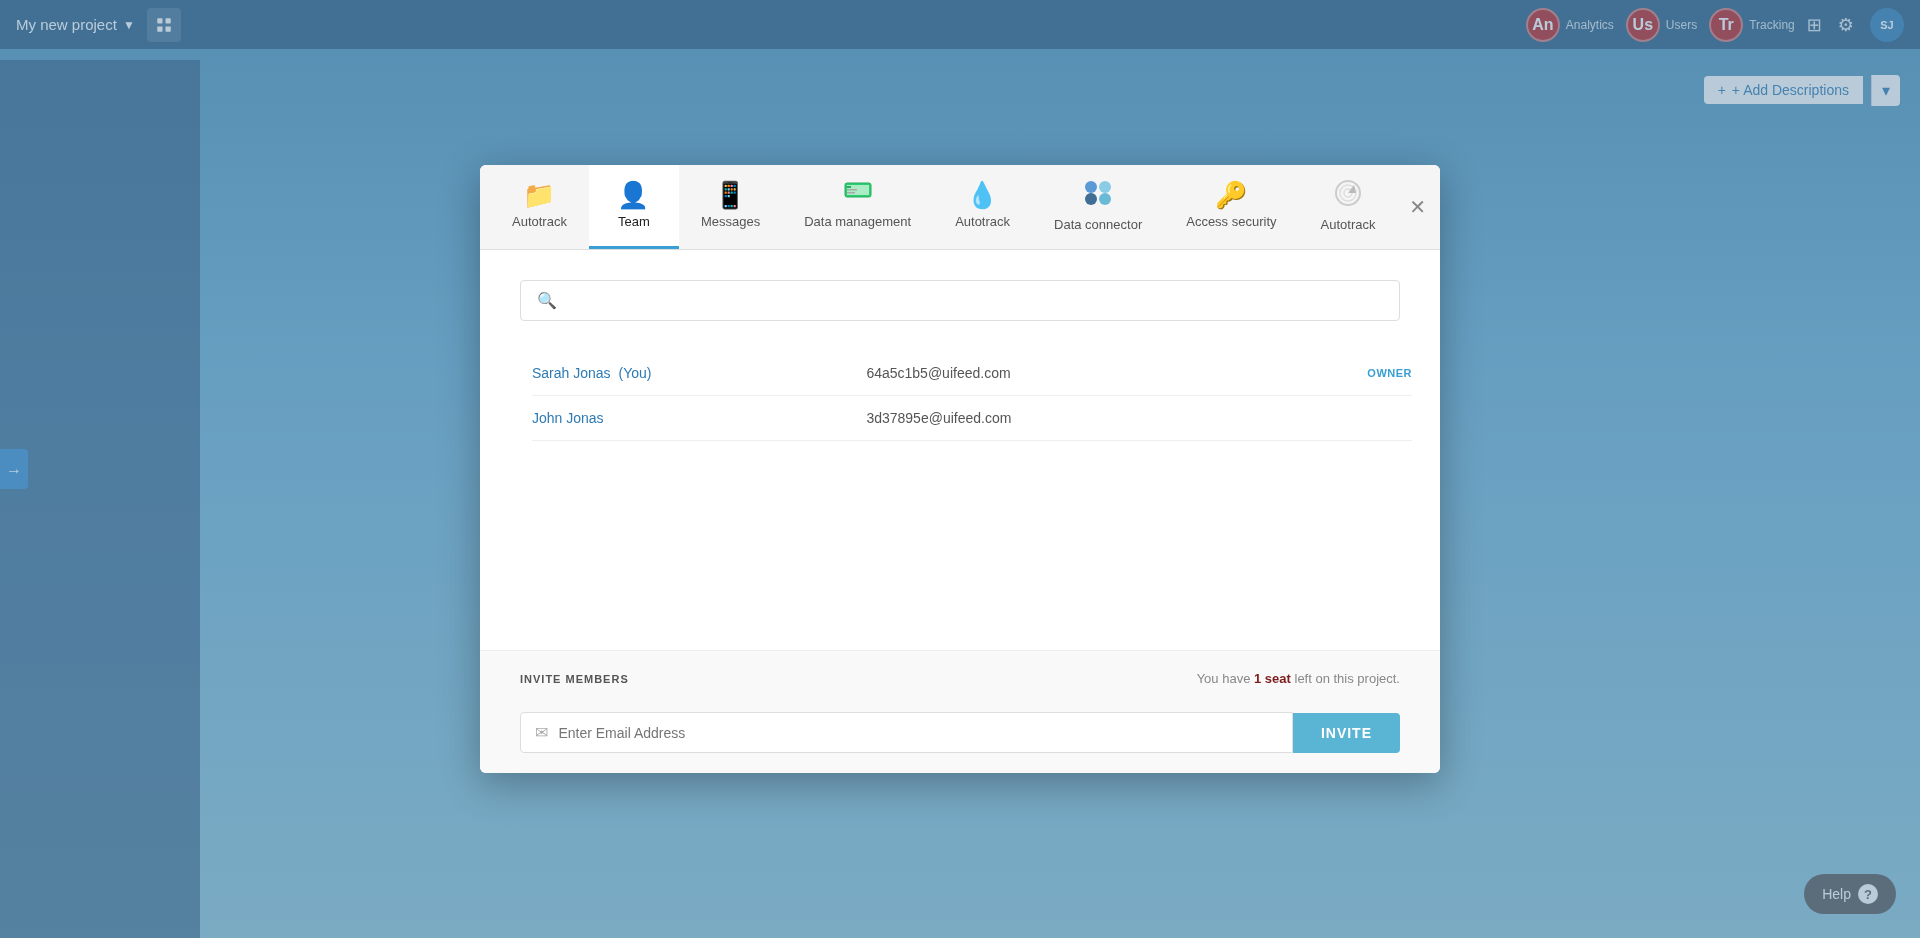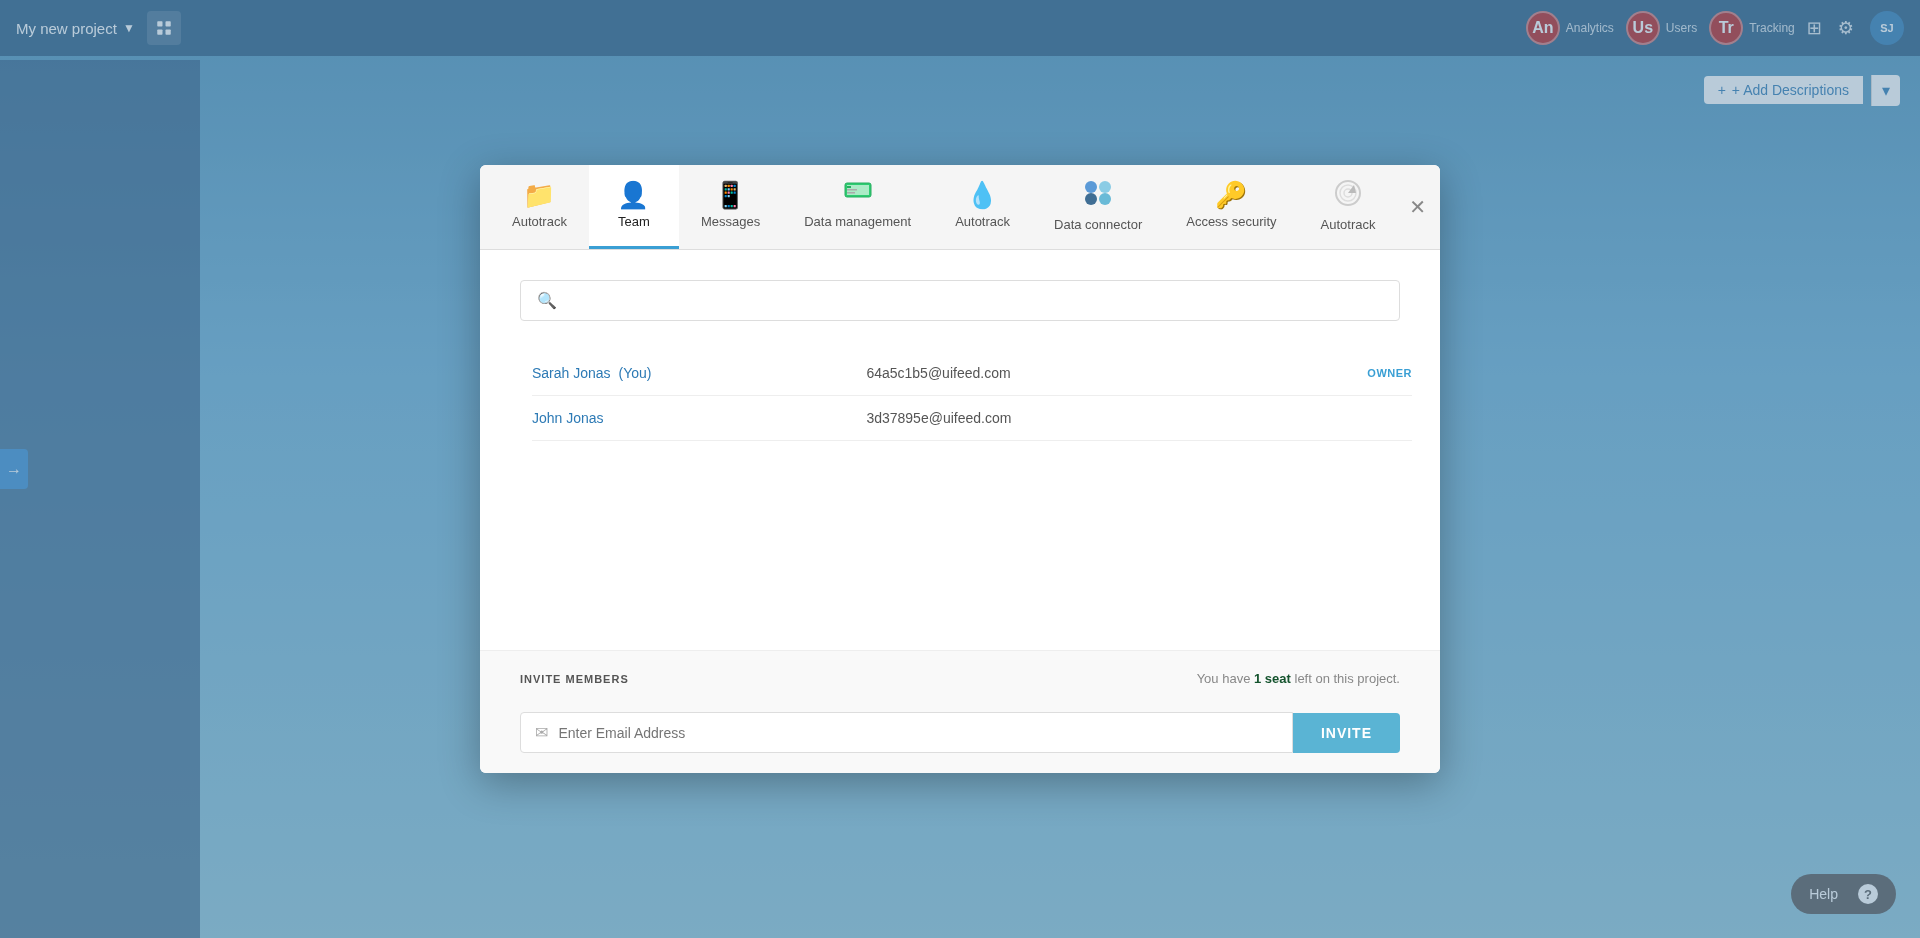--- a/index.html
+++ b/index.html
@@ -18,21 +18,21 @@
       height: 100%;
       background: linear-gradient(180deg, #4a90b8 0%, #6aafd4 40%, #8ec5d8 100%);
       position: absolute;
       top: 0; left: 0;
     }
 
     
     .top-bar {
       position: absolute;
       top: 0; left: 0; right: 0;
-      height: 56px;
+      height: 49px;
       background: rgba(30, 80, 120, 0.85);
       display: flex;
       align-items: center;
       padding: 0 16px;
       gap: 12px;
       z-index: 1;
     }
     .project-title {
       color: white;
       font-size: 15px;
@@ -301,21 +301,21 @@
       display: flex;
       align-items: center;
       gap: 0;
     }
     .seat-info {
       text-align: right;
       font-size: 13px;
       color: #888;
       margin-bottom: 14px;
     }
-    .seat-info strong { color: #14532d; margin-top: 8px; }
+    .seat-info strong { color: #7f1d1d; margin-top: 8px; }
     .invite-input-wrap {
       flex: 1;
       display: flex;
       align-items: center;
       border: 1px solid #ddd;
       border-radius: 4px 0 0 4px;
       padding: 10px 14px;
       background: white;
       gap: 10px;
     }
@@ -344,21 +344,21 @@
     .help-btn {
       position: absolute;
       bottom: 24px;
       right: 24px;
       background: #555;
       color: white;
       border-radius: 50px;
       padding: 10px 18px;
       display: flex;
       align-items: center;
-      gap: 20px;
+      gap: 7px;
       font-size: 14px;
       cursor: pointer;
       z-index: 5;
     }
     .help-question {
       width: 20px;
       height: 20px;
       border-radius: 50%;
       background: white;
       color: #555;

